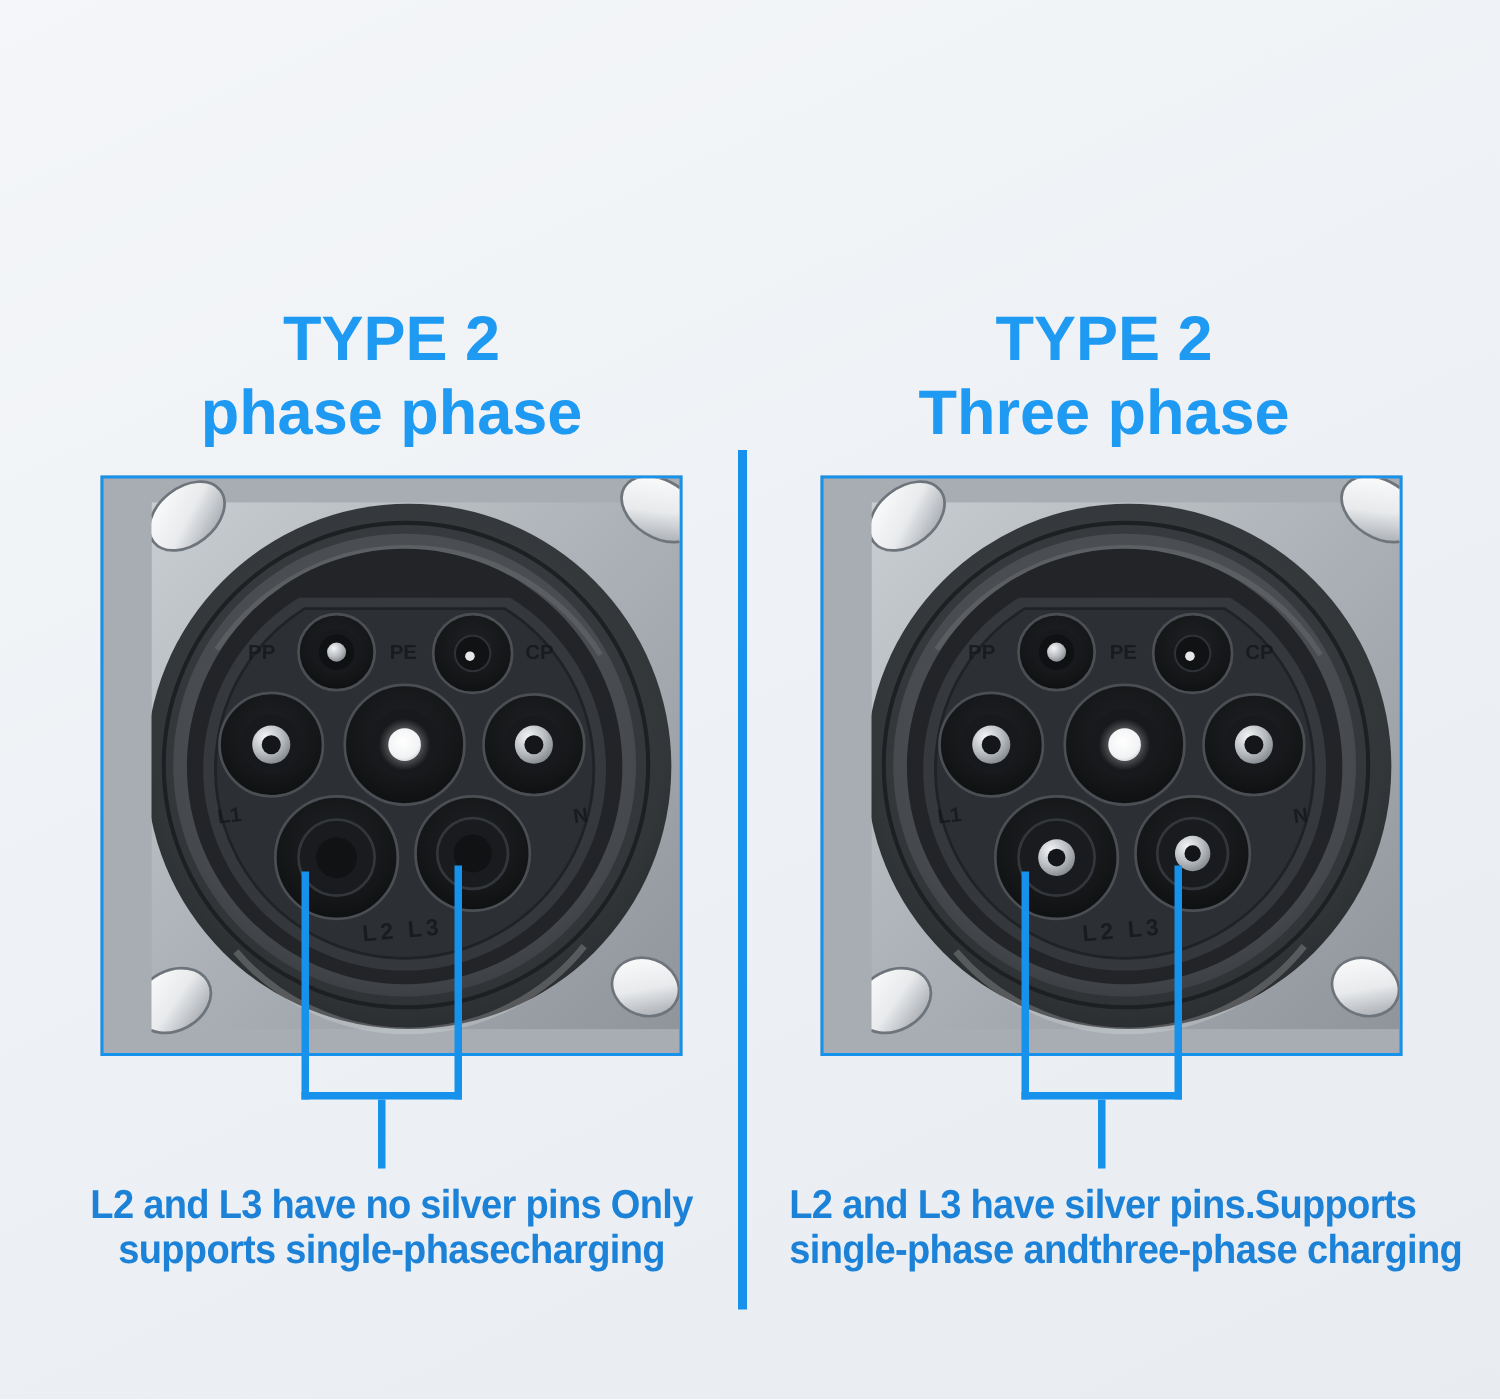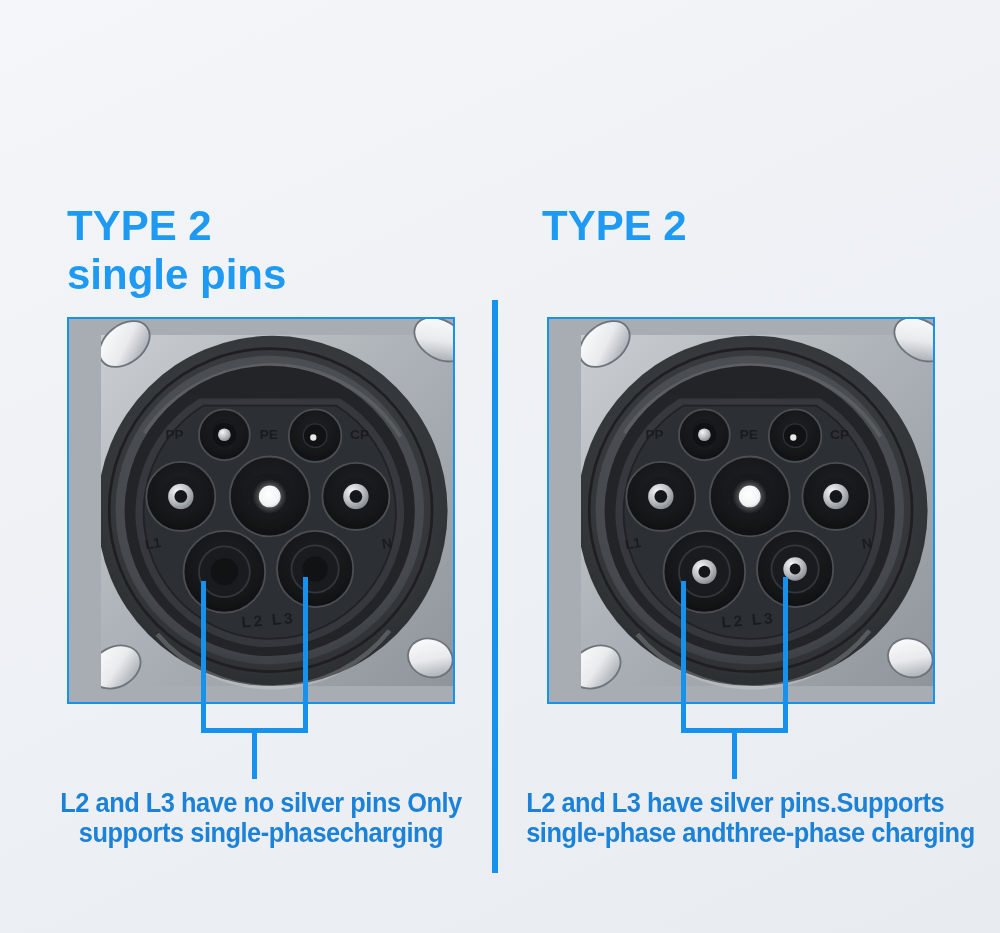--- a/index.html
+++ b/index.html
@@ -12,21 +12,21 @@
   }
   .title{
     position:absolute;left:0;top:24px;width:1000px;
     text-align:center;
     font-size:99px;font-weight:bold;line-height:1.1;
     letter-spacing:-1px;
     color:#1E9AF2;
   }
   .col-heading{
     position:absolute;top:201px;width:388px;
-    text-align:left;
+    text-align:center;
     font-size:42px;font-weight:bold;line-height:49px;
     color:#1E9AF2;
   }
   .col-heading.left{left:67px;}
   .col-heading.right{left:542px;}
   .divider{
     position:absolute;left:492px;top:300px;width:6px;height:573px;
     background:#1792EC;
   }
   .photo{
@@ -107,24 +107,25 @@
         <stop offset="0" stop-color="rgba(255,255,255,0.9)"></stop>
         <stop offset="0.6" stop-color="rgba(255,255,255,0.25)"></stop>
         <stop offset="1" stop-color="rgba(255,255,255,0)"></stop>
       </radialGradient>
     </defs>
   </svg>
 
 
   <div class="col-heading left">
     <div>TYPE 2</div>
-    <div>single pins</div>
+    <div>phase phase</div>
   </div>
   <div class="col-heading right">
     <div>TYPE 2</div>
+    <div>Three phase</div>
   </div>
 
   <div class="divider"></div>
 
   <div class="photo left">
     <svg viewBox="0 0 388 387">
       <rect x="0" y="0" width="388" height="387" fill="url(#plateGrad)"></rect>
       <g>
         <ellipse cx="26" cy="10" rx="31" ry="21" transform="rotate(-38 26 10)" fill="url(#screwGrad)" stroke="#6e747b" stroke-width="2"></ellipse>
         <ellipse cx="374" cy="5" rx="31" ry="21" transform="rotate(32 374 5)" fill="url(#screwGrad)" stroke="#6e747b" stroke-width="2"></ellipse>

